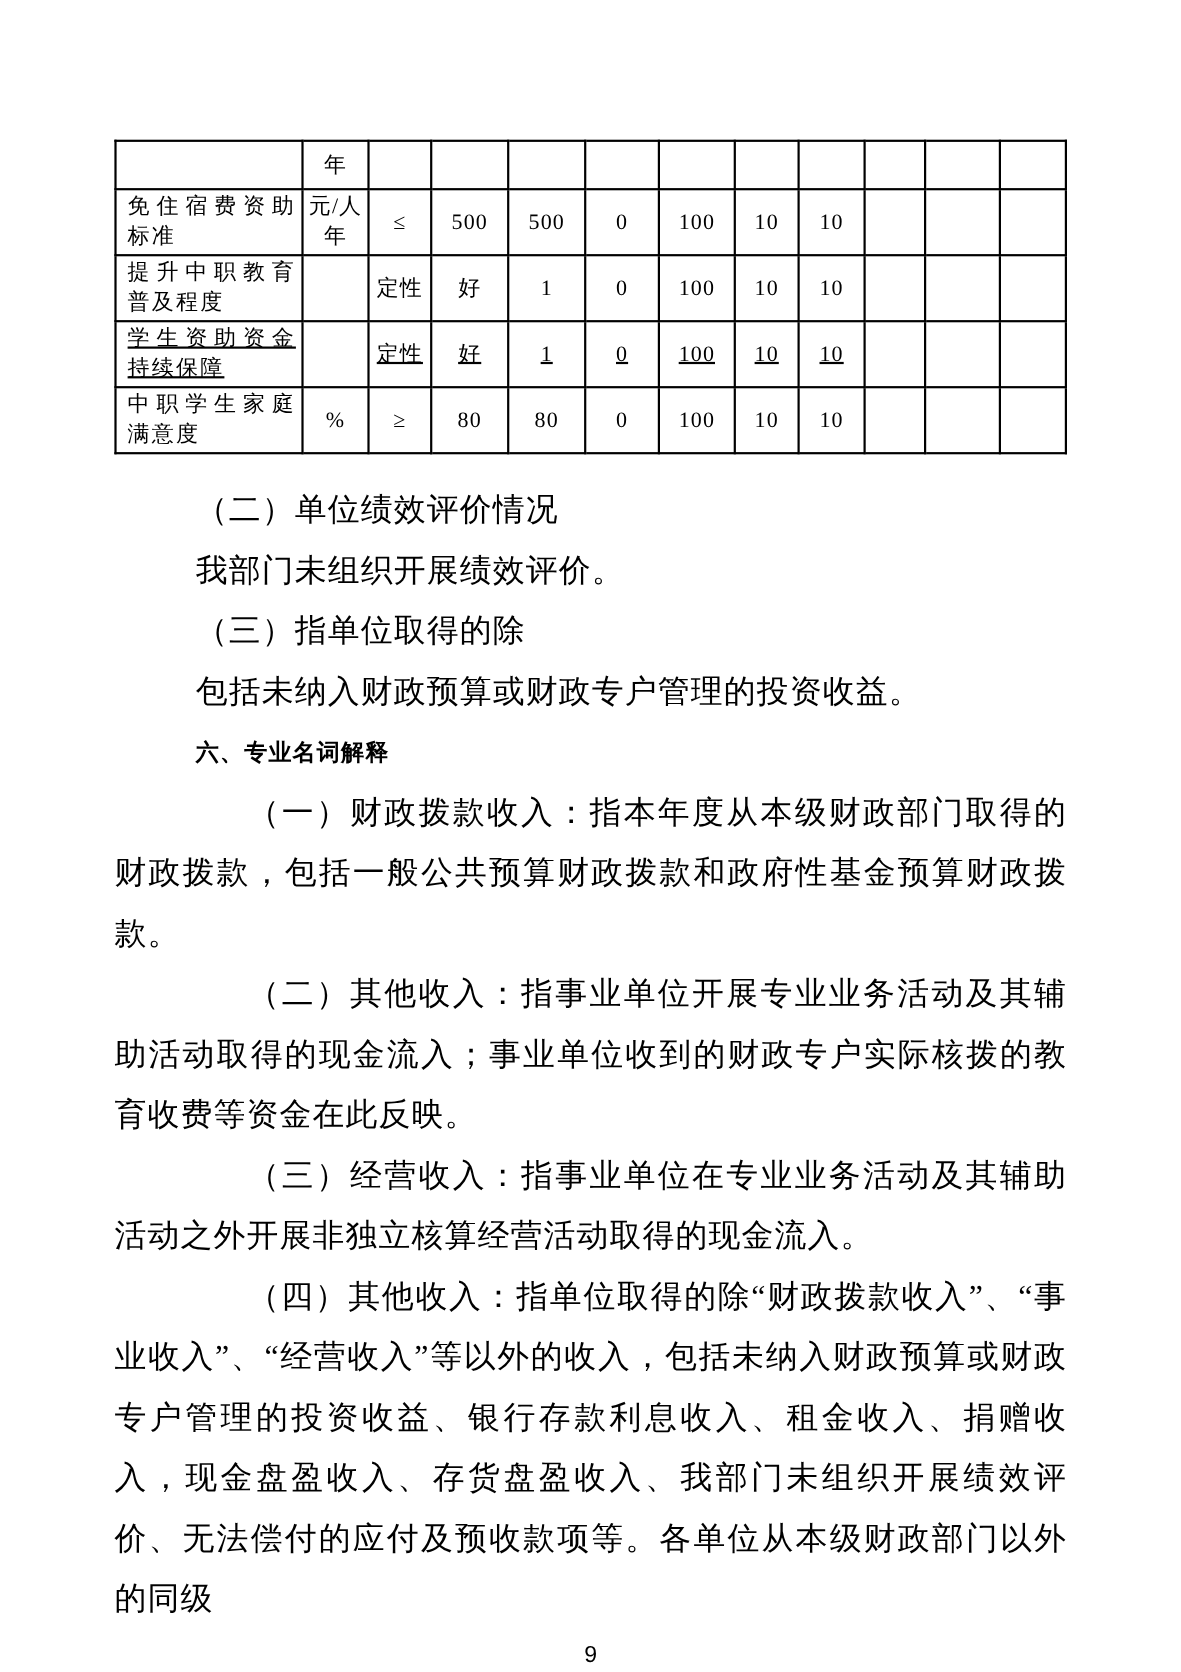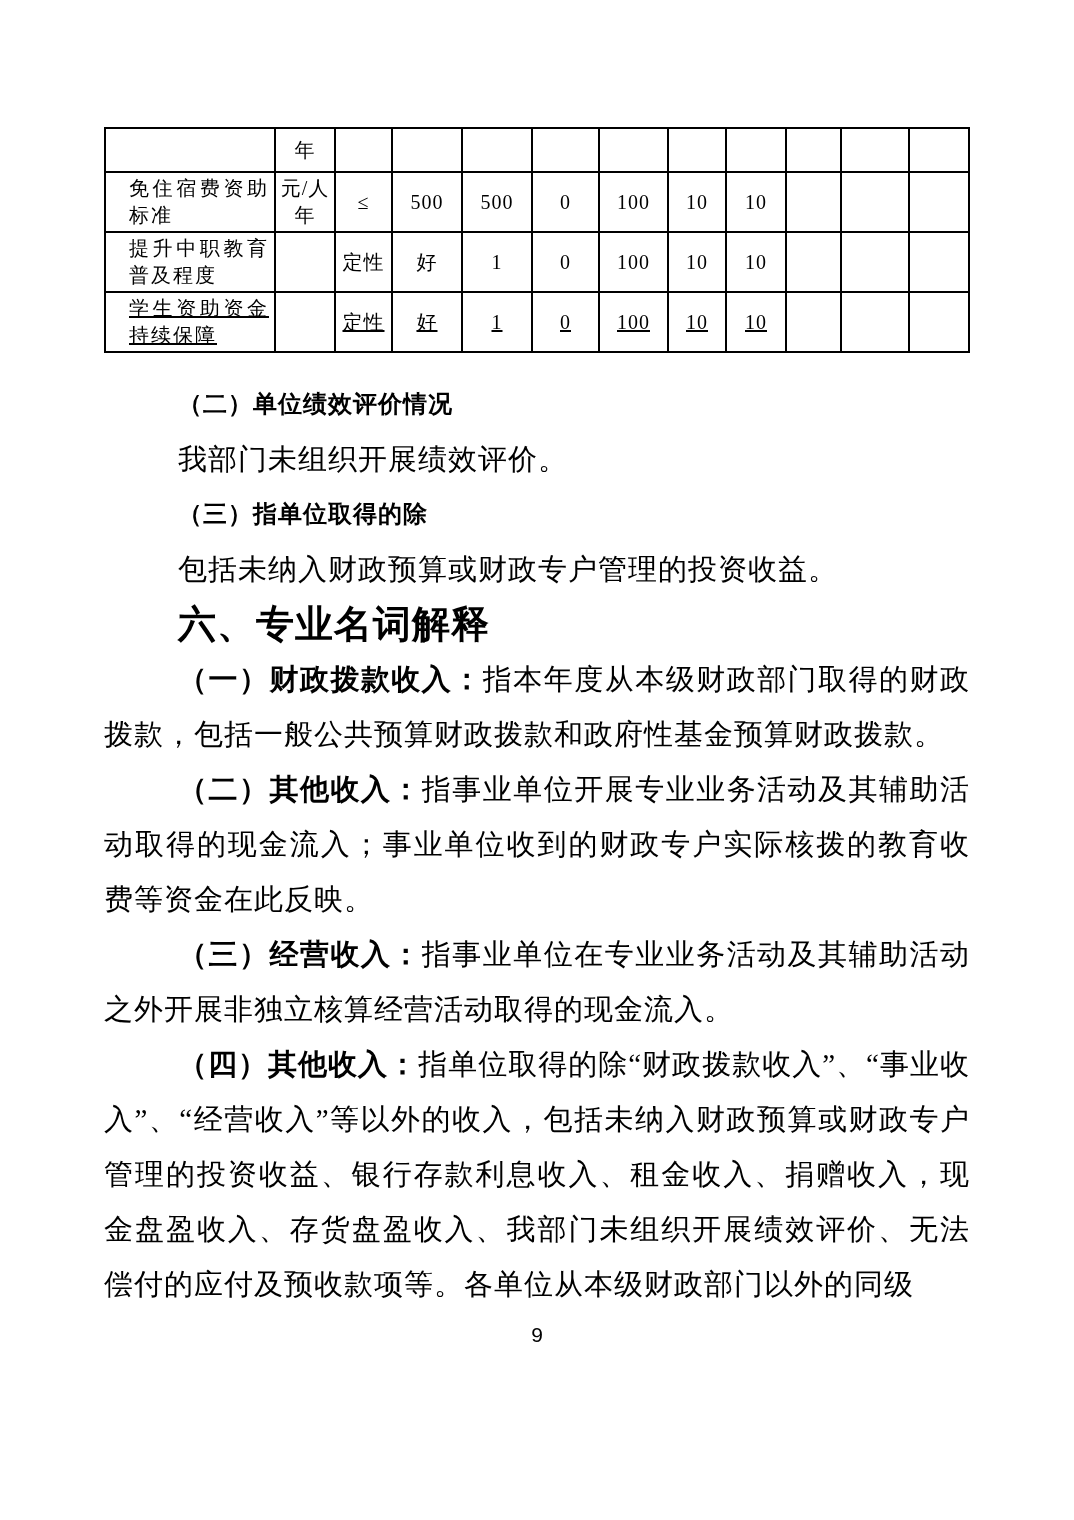--- a/index.html
+++ b/index.html
@@ -29,53 +29,53 @@
     border: 2px solid #000000;
     text-align: center;
     vertical-align: middle;
     padding: 2px 3px;
     overflow: hidden;
     letter-spacing: 1px;
   }
   table.perf-table td:first-child {
     text-align: justify;
     text-align-last: left;
-    padding-left: 23px;
+    padding-left: 10px;
     padding-right: 5px;
     letter-spacing: 2px;
   }
   table.perf-table tr.r0 { height: 44px; }
   table.perf-table tr.r1 { height: 58px; }
   table.perf-table tr.r2 { height: 59px; }
   table.perf-table tr.r3 { height: 59px; text-decoration: underline; }
   table.perf-table tr.r4 { height: 59px; }
   
   .doc-body {
     margin-top: 24px;
     width: 866px;
     font-size: 29px;
     line-height: 55px;
     letter-spacing: 1px;
     text-align: justify;
   }
   .doc-body p { text-indent: 74px; margin: 0; }
   .h2-serif {
-    font-weight: bold;
+    font-weight: normal;
     text-indent: 74px;
-    font-size: 24px;
+    font-size: 29px;
     line-height: 55px;
   }
   .h1-sans {
     font-family: Liberation Sans, sans-serif;
     font-weight: bold;
     text-indent: 74px;
-    font-size: 38px;
+    font-size: 21px;
     line-height: 55px;
   }
-  .term { font-weight: bold; }
+  .term { font-weight: normal; margin-left: 47px; }
   
   .page-number {
     margin-top: 8px;
     width: 866px;
     text-align: center;
     font-family: "Liberation Sans", "DejaVu Sans", sans-serif;
     font-size: 21px;
     line-height: 30px;
   }
 </style>
@@ -150,20 +150,34 @@
             <td>好</td>
             <td>1</td>
             <td>0</td>
             <td>100</td>
             <td>10</td>
             <td>10</td>
             <td></td>
             <td></td>
             <td></td>
           </tr>
+          <tr class="r4">
+            <td>中职学生家庭满意度</td>
+            <td>%</td>
+            <td>≥</td>
+            <td>80</td>
+            <td>80</td>
+            <td>0</td>
+            <td>100</td>
+            <td>10</td>
+            <td>10</td>
+            <td></td>
+            <td></td>
+            <td></td>
+          </tr>
         </tbody>
     </table>
 
     <div class="doc-body">
       <p class="h2-serif">（二）单位绩效评价情况</p>
       <p>我部门未组织开展绩效评价。</p>
       <p class="h2-serif">（三）指单位取得的除</p>
       <p>包括未纳入财政预算或财政专户管理的投资收益。</p>
       <p class="h1-sans">六、专业名词解释</p>
 

